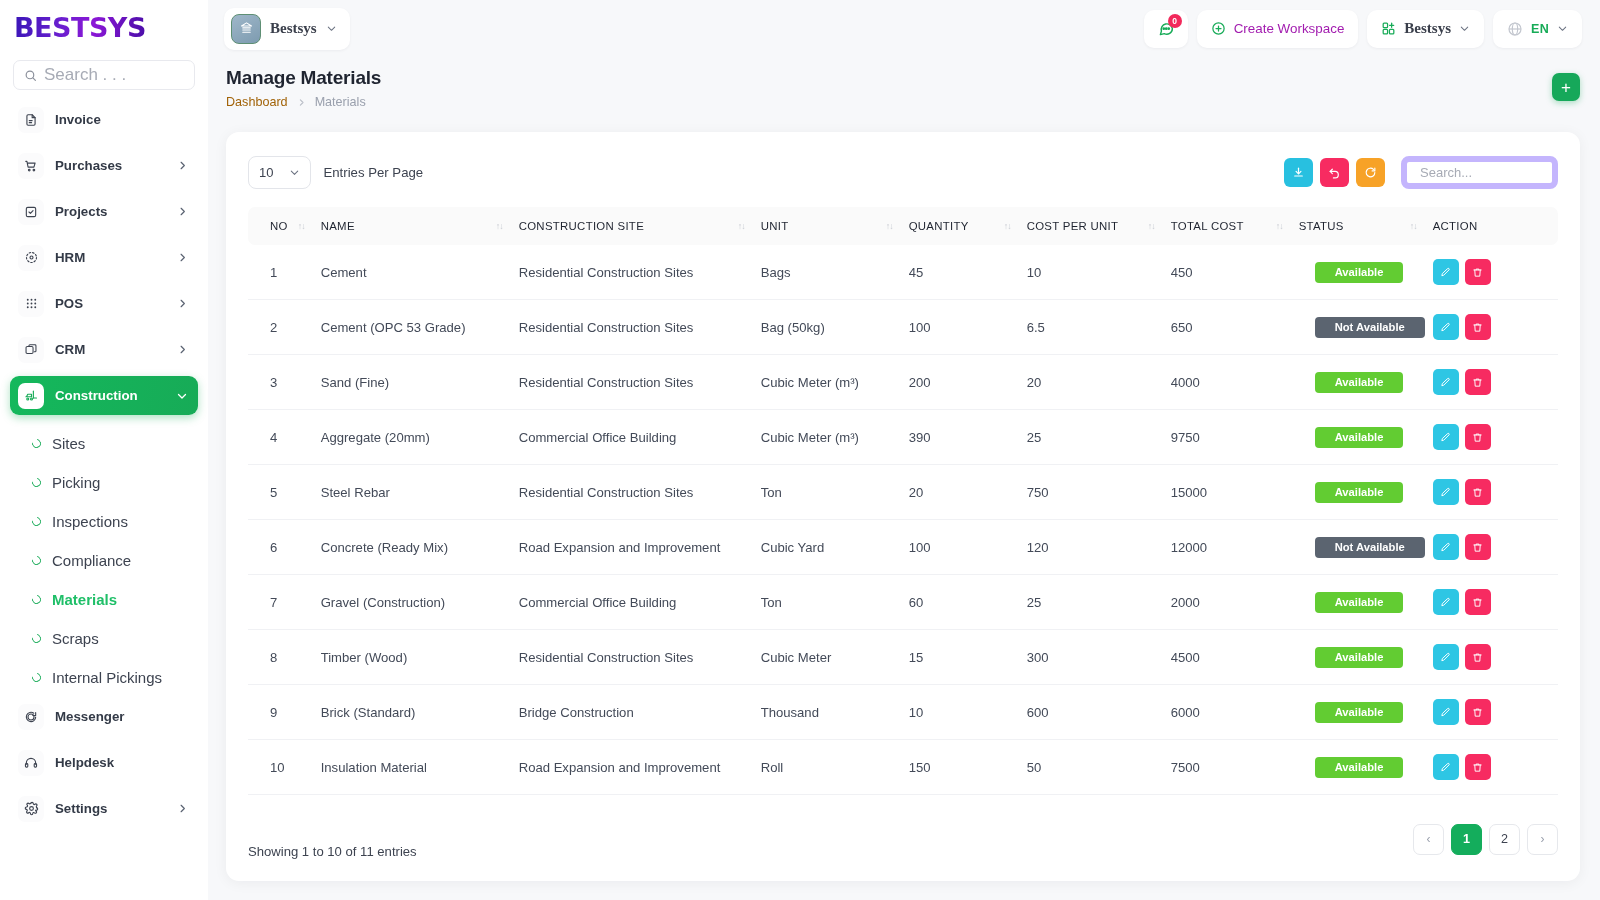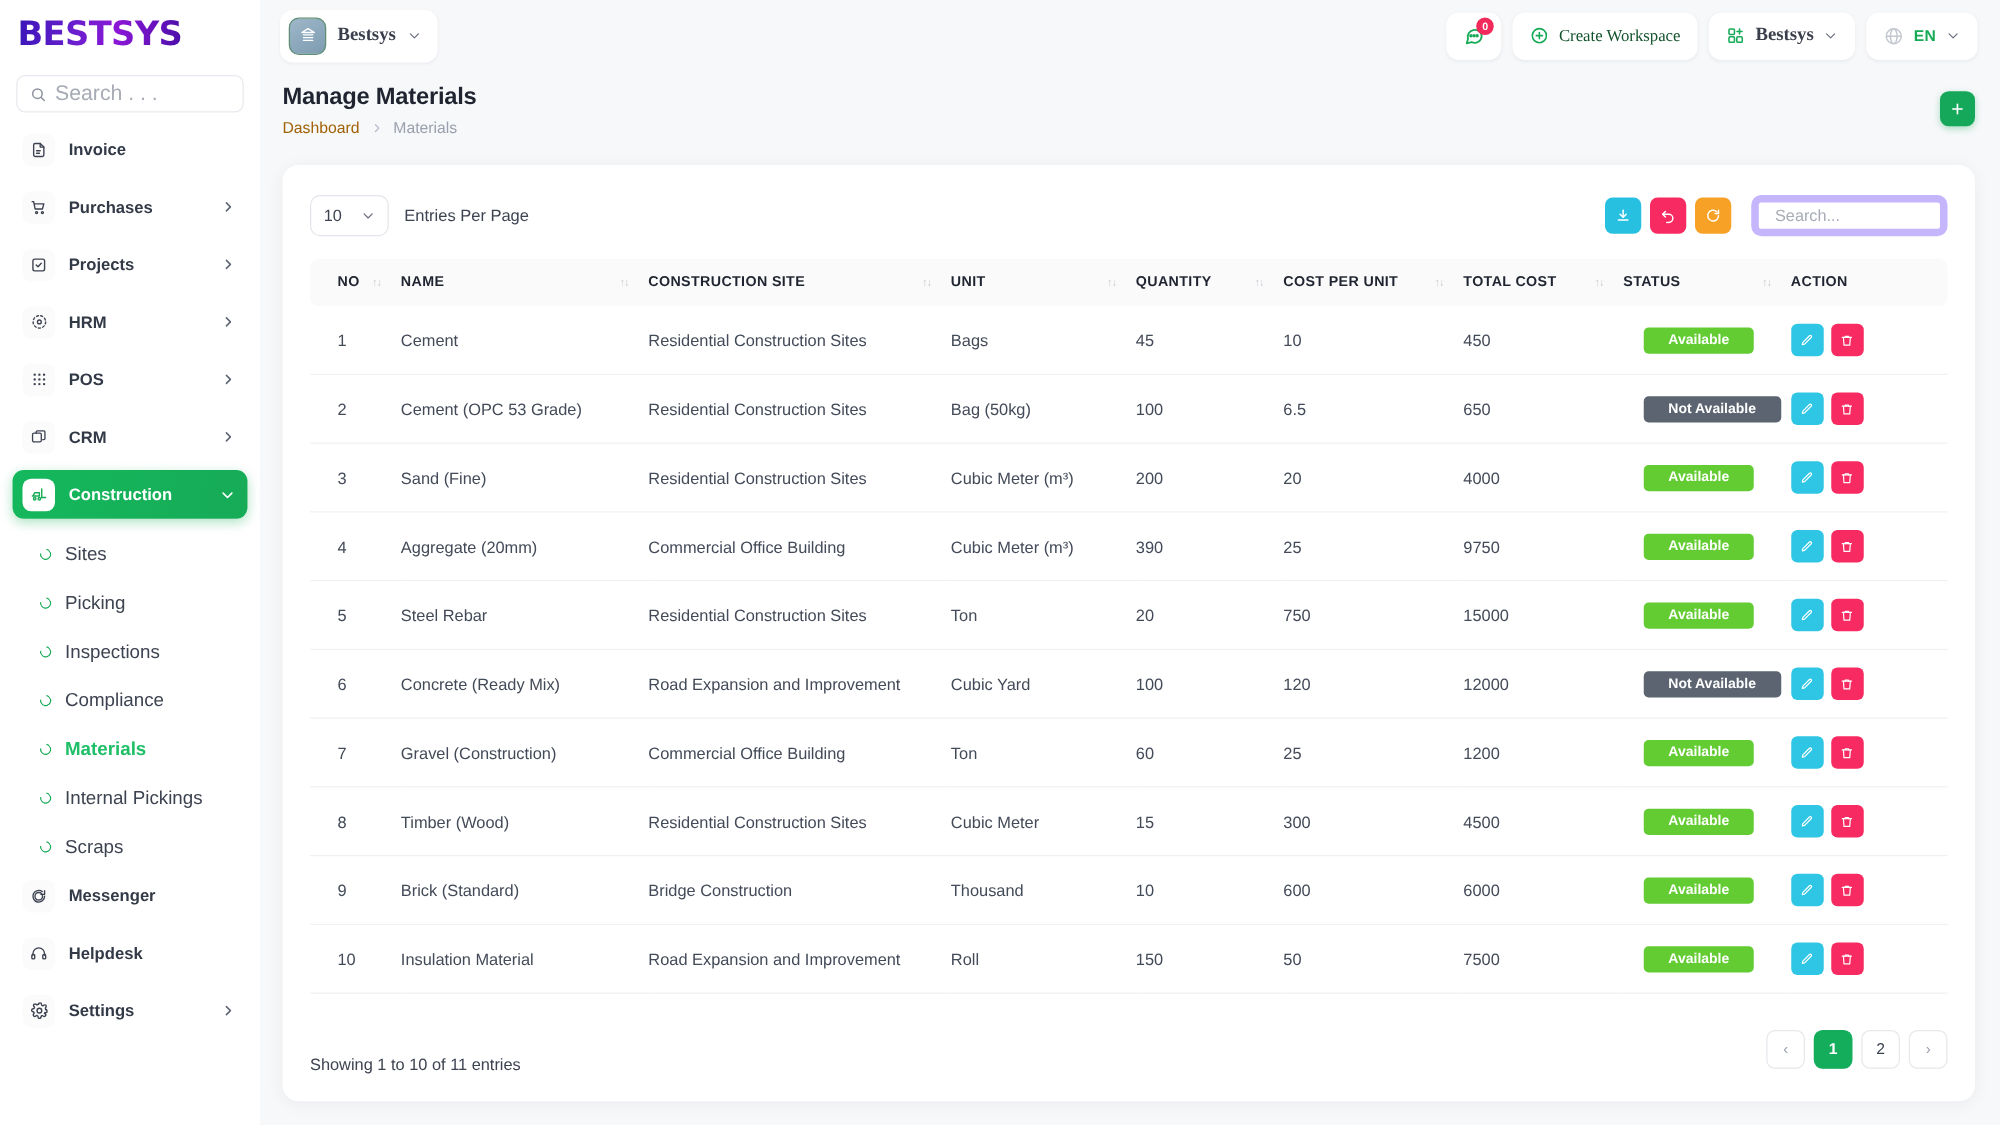--- a/index.html
+++ b/index.html
@@ -101,21 +101,21 @@
   }
   .ws-name { font-size: 15px; font-weight: 700; color: #3a3f4b;
              font-family: "Liberation Serif", serif; }
   .topbar-right { margin-left: auto; display: flex; align-items: center; gap: 9px; }
   .chip {
     background: #fff; border-radius: 10px; height: 38px;
     display: flex; align-items: center; gap: 8px; padding: 0 14px;
     box-shadow: 0 1px 3px rgba(20,25,40,.05);
     cursor: pointer;
   }
-  .chip-label { font-size: 13.4px; color: #14532d; font-weight: 500; font-family: Liberation Serif, serif; }
+  .chip-label { font-size: 13.4px; color: #a21caf; font-weight: 500; }
   .msg-chip { width: 44px; justify-content: center; padding: 0; position: relative; }
   .badge-count {
     position: absolute; top: 4px; right: 6px;
     background: #f2295b; color: #fff; font-size: 8.5px; font-weight: 700;
     min-width: 14px; height: 14px; border-radius: 7px;
     display: flex; align-items: center; justify-content: center; padding: 0 3px;
   }
   .ws-chip-name { font-size: 15px; font-weight: 700; color: #3a3f4b;
                   font-family: "Liberation Serif", serif; }
   .lang-code { font-size: 12.5px; font-weight: 700; color: #17ab57; letter-spacing: .3px; }
@@ -163,21 +163,21 @@
     border: 6px solid #c4b5fd; border-radius: 8px;
     padding: 0 13px; font-size: 13px; color: #3d4350;
     background: #fff; outline: none;
     font-family: "Liberation Sans", sans-serif;
   }
   .tbl-search::placeholder { color: #a7abb5; }
 
   table { width: 100%; border-collapse: collapse; margin-top: 18px; }
   thead th {
     background: #fafafa;
-    font-size: 11.4px; font-weight: 700; color: #1f2430;
+    font-size: 11.4px; font-weight: 400; color: #1f2430;
     letter-spacing: .3px; text-align: left;
     padding: 13px 0 13px 0; white-space: nowrap;
   }
   thead th:first-child { padding-left: 22px; border-radius: 7px 0 0 7px; }
   thead th:last-child { padding-right: 18px; border-radius: 0 7px 7px 0; }
   .th-inner { display: flex; align-items: center; gap: 10px; }
   .th-inner.push { justify-content: space-between; padding-right: 16px; }
   .sort-ic { color: #c9ccd3; font-size: 9px; letter-spacing: -1px; }
   tbody td {
     font-size: 13.1px; color: #434a58;
@@ -368,25 +368,25 @@
     <div class="sub-item">
       <span class="sub-dot"></span>
       <span class="sub-label">Compliance</span>
     </div>
     <div class="sub-item active">
       <span class="sub-dot"></span>
       <span class="sub-label">Materials</span>
     </div>
     <div class="sub-item">
       <span class="sub-dot"></span>
-      <span class="sub-label">Internal Pickings</span>
+      <span class="sub-label">Scraps</span>
     </div>
     <div class="sub-item">
       <span class="sub-dot"></span>
-      <span class="sub-label">Scraps</span>
+      <span class="sub-label">Internal Pickings</span>
     </div>
   </div>
 
   <nav class="nav">
     <div class="nav-item">
       <span class="nav-icon">
         <svg width="14" height="14" viewBox="0 0 24 24" fill="none" stroke="currentColor" stroke-width="1.9" stroke-linecap="round" stroke-linejoin="round">
           <path d="M20 12a8 8 0 1 1-3.2-6.4"></path>
             <path d="M20 4.5v5h-5"></path>
             <circle cx="12" cy="12" r="5.2"></circle>
@@ -799,21 +799,21 @@
               </div>
             </td>
           </tr>
           <tr>
             <td>7</td>
             <td>Gravel (Construction)</td>
             <td>Commercial Office Building</td>
             <td>Ton</td>
             <td>60</td>
             <td>25</td>
-            <td>1200</td>
+            <td>2000</td>
             <td><span class="badge available">Available</span></td>
             <td>
               <div class="act-wrap">
                 <div class="act-btn act-edit">
                   <span>
                     <svg width="11" height="11" viewBox="0 0 24 24" fill="none" stroke="currentColor" stroke-width="2.1" stroke-linecap="round" stroke-linejoin="round">
                       <path d="M16.5 3.5a2.1 2.1 0 0 1 3 3L8 18l-4 1 1-4z"></path>
                     </svg>
                   </span>
                 </div>

